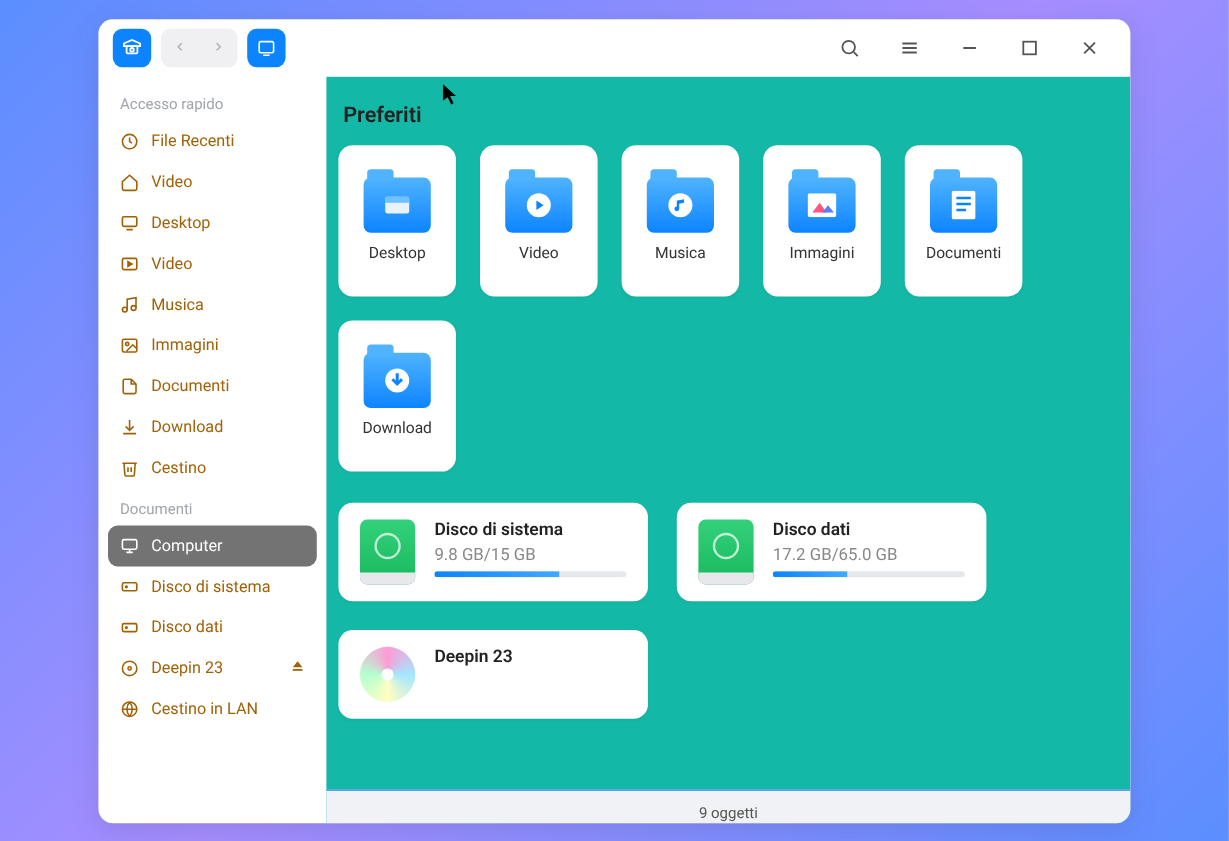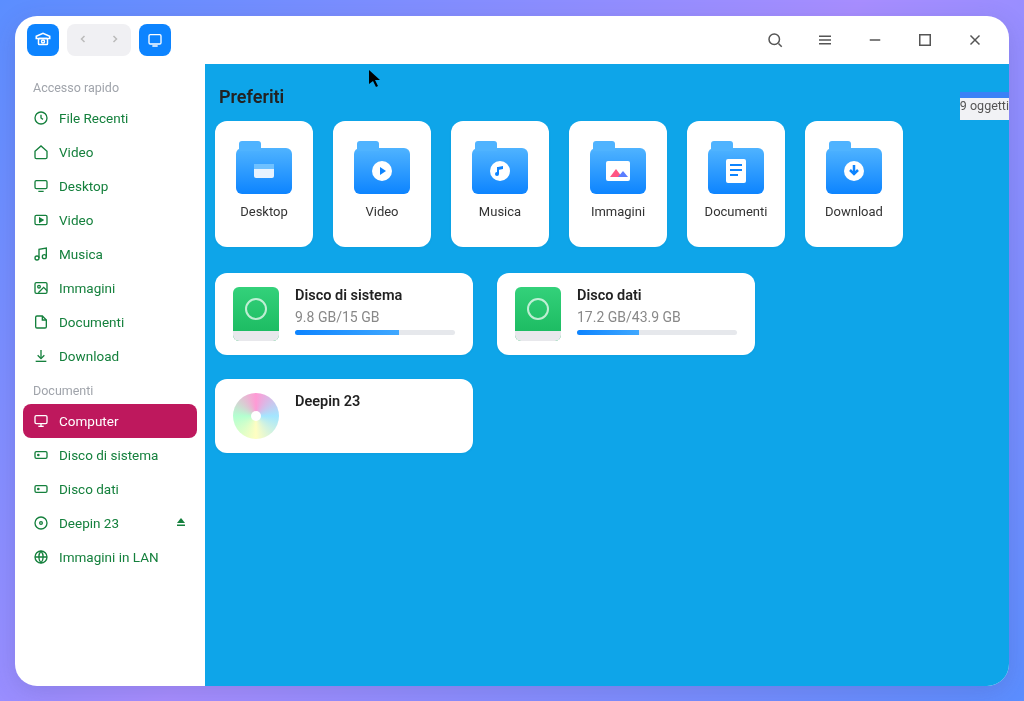--- a/index.html
+++ b/index.html
@@ -6,24 +6,24 @@
 body {
   width: 1024px;
   height: 701px;
   background: linear-gradient(135deg, #5b8eff 0%, #a88eff 50%, #5b8eff 100%);
   display: flex;
   align-items: center;
   justify-content: center;
   overflow: hidden;
 }
 .window {
-  width: 994px;
+  width: 860px;
   height: 670px;
   background: #fff;
-  border-radius: 22px;
+  border-radius: 12px;
   display: flex;
   flex-direction: column;
   overflow: hidden;
   box-shadow: 0 6px 24px rgba(60,60,120,.18);
 }
 .titlebar {
   height: 48px;
   display: flex;
   align-items: center;
   padding: 0 12px;
@@ -77,35 +77,35 @@
   font-size: 12.5px;
   padding: 10px 10px 6px;
 }
 .side-item {
   height: 34px;
   border-radius: 8px;
   display: flex;
   align-items: center;
   gap: 10px;
   padding: 0 10px;
-  color: #15803d;
+  color: #a16207;
   position: relative;
 }
 .side-item.active {
-  background: #be185d;
+  background: #737373;
   color: #fff;
 }
 .side-ic { width: 16px; height: 16px; display: flex; align-items: center; justify-content: center; color: inherit; flex-shrink: 0; }
 .side-item .eject { margin-left:auto; }
 
 .main {
   flex: 1;
-  background: #0ea5e9;
-  display: flex;
-  flex-direction: row;
+  background: #14b8a6;
+  display: flex;
+  flex-direction: column;
   min-width: 0;
 }
 .content { flex: 1; overflow: auto; padding: 16px 10px 10px 10px; }
 .section-title {
   font-size: 18px;
   font-weight: 600;
   color: #222;
   margin: 6px 4px 14px 4px;
 }
 .favorites {
@@ -172,23 +172,23 @@
 .disk-cd::after{content:"";position:absolute;top:50%;left:50%;width:10px;height:10px;background:#fff;border-radius:50%;transform:translate(-50%,-50%);}
 .disk-info { flex:1; display:flex;flex-direction:column;gap:5px; }
 .disk-name { font-size:14.5px;font-weight:600;color:#222; }
 .disk-size { font-size:14px;color:#888; }
 .disk-bar { height:5px;background:#e6e8ec;border-radius:3px;overflow:hidden; }
 .disk-fill { height:100%;background:linear-gradient(90deg,#0d84ff,#40a8ff); }
 
 .statusbar {
   height:28px;
   background:#f1f2f5;
-  display:flex;align-items:flex-start;justify-content:center;
+  display:flex;align-items:flex-end;justify-content:center;
   font-size:12.5px;color:#555;
-  border-top:6px solid #3b82f6;
+  border-top:1px solid #3b82f6;
   margin-top:28px;
 }
 .cursor {
   position: absolute;
   left: 369px; top: 70px;
   width: 0; height: 0;
   pointer-events: none;
 }
 .cursor svg { position:absolute; }
 </style>
@@ -322,20 +322,30 @@
         <div class="side-item">
           <span class="side-ic">
             <svg width="16" height="16" viewBox="0 0 24 24" fill="none" stroke="currentColor" stroke-width="2">
               <path d="M12 3v12"></path>
               <polyline points="7 11 12 16 17 11"></polyline>
               <path d="M4 20h16"></path>
             </svg>
           </span>
           <span>Download</span>
         </div>
+        <div class="side-item">
+          <span class="side-ic">
+            <svg width="16" height="16" viewBox="0 0 24 24" fill="none" stroke="currentColor" stroke-width="2">
+              <polyline points="3 6 5 6 21 6"></polyline>
+              <path d="M19 6l-1 14a2 2 0 01-2 2H8a2 2 0 01-2-2L5 6"></path>
+              <path d="M10 11v6M14 11v6"></path>
+            </svg>
+          </span>
+          <span>Cestino</span>
+        </div>
         <div class="side-hdr">Documenti</div>
         <div class="side-item active">
           <span class="side-ic">
             <svg width="16" height="16" viewBox="0 0 24 24" fill="none" stroke="currentColor" stroke-width="2">
               <rect x="3" y="4" width="18" height="12" rx="2"></rect>
               <line x1="8" y1="20" x2="16" y2="20"></line>
               <line x1="12" y1="16" x2="12" y2="20"></line>
             </svg>
           </span>
           <span>Computer</span>
@@ -371,21 +381,21 @@
               <rect x="4" y="17" width="16" height="3"></rect>
             </svg></span>
         </div>
         <div class="side-item">
           <span class="side-ic">
             <svg width="16" height="16" viewBox="0 0 24 24" fill="none" stroke="currentColor" stroke-width="2">
               <circle cx="12" cy="12" r="9"></circle>
               <path d="M3 12h18M12 3a14 14 0 010 18M12 3a14 14 0 000 18"></path>
             </svg>
           </span>
-          <span>Immagini in LAN</span>
+          <span>Cestino in LAN</span>
         </div>
       </div>
     <div class="main">
       <div class="content">
         <div class="section-title">Preferiti</div>
         <div class="favorites" id="favorites">
             <div class="fav-card">
               <div class="folder">
                 <svg width="26" height="18" viewBox="0 0 24 18" fill="none">
                   <rect x="2" y="2" width="20" height="14" rx="2" fill="#e8f3ff"></rect>
@@ -462,21 +472,21 @@
               </div>
             </div>
             <div class="disk-card">
               <div class="disk-ic">
                 <svg width="46" height="44" viewBox="0 0 46 44" style="position:absolute">
                   <circle cx="23" cy="22" r="10" fill="none" stroke="rgba(255,255,255,.7)" stroke-width="2"></circle>
                 </svg>
               </div>
               <div class="disk-info">
                 <div class="disk-name">Disco dati</div>
-                <div class="disk-size">17.2 GB/43.9 GB</div>
+                <div class="disk-size">17.2 GB/65.0 GB</div>
                 <div class="disk-bar">
                   <div class="disk-fill" style="width: 39%;"></div>
                 </div>
               </div>
             </div>
             <div class="disk-card">
               <div class="disk-cd"></div>
               <div class="disk-info">
                 <div class="disk-name">Deepin 23</div>
               </div>

